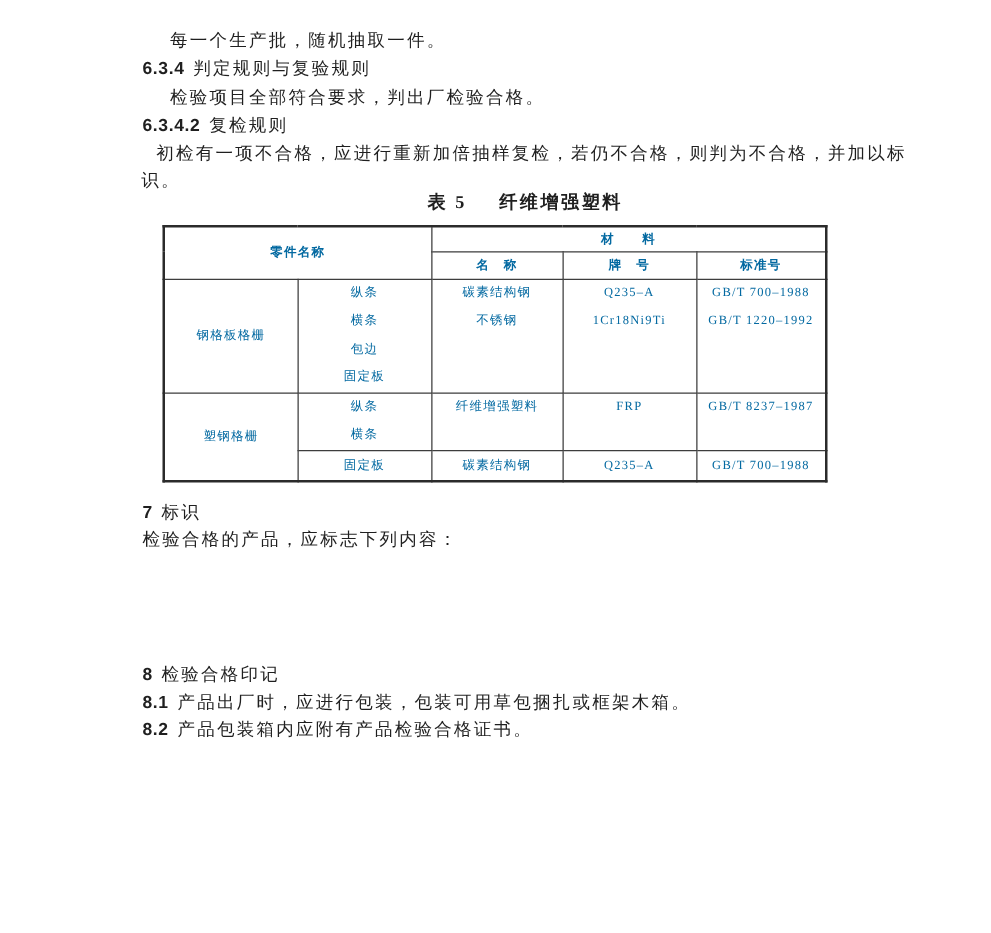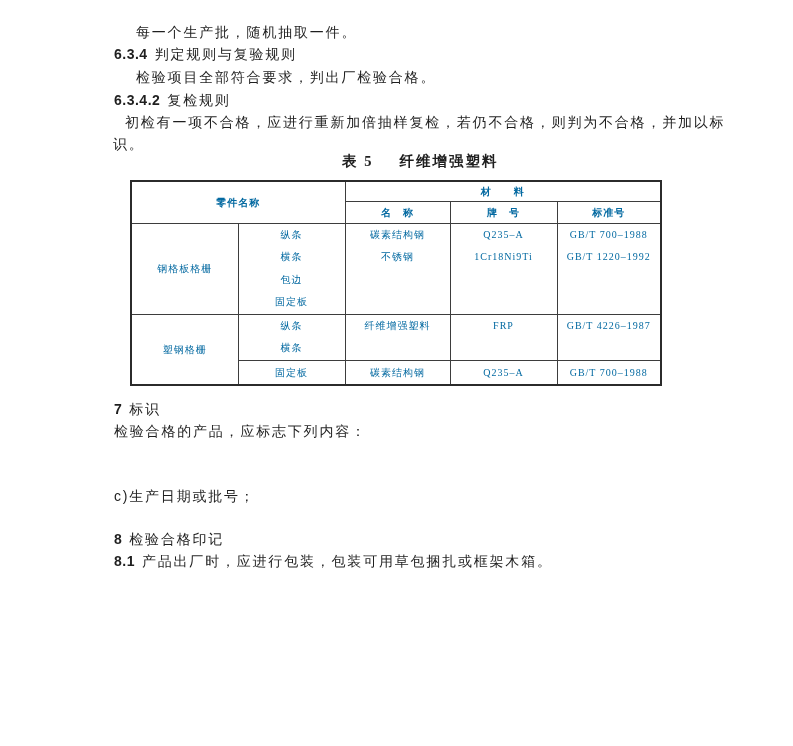--- a/index.html
+++ b/index.html
@@ -114,30 +114,30 @@
       </tr>
 
       <tr style="height:46px">
         <td class="mid" rowspan="2">塑钢格栅</td>
         <td class="top">
           <div class="cellline">纵条</div>
           <div class="cellline">横条</div>
         </td>
         <td class="top">纤维增强塑料</td>
         <td class="top">FRP</td>
-        <td class="top">GB/T 4226–1987</td>
+        <td class="top">GB/T 8237–1987</td>
       </tr>
       <tr style="height:25px">
         <td class="mid">固定板</td>
         <td class="mid">碳素结构钢</td>
         <td class="mid">Q235–A</td>
         <td class="mid">GB/T 700–1988</td>
       </tr>
     </tbody>
   </table>
 
   <div class="bl" style="left:114px;top:398px"><span class="num">7</span><span>标识</span></div>
   <div class="bl" style="left:114px;top:420px"><span>检验合格的产品，应标志下列内容：</span></div>
-  <div class="bl" style="left:114px;top:485px"><span>c)生产日期或批号；</span></div>
   <div class="bl" style="left:114px;top:528px"><span class="num">8</span><span>检验合格印记</span></div>
   <div class="bl" style="left:114px;top:550px"><span class="num">8.1</span><span>产品出厂时，应进行包装，包装可用草包捆扎或框架木箱。</span></div>
+  <div class="bl" style="left:114px;top:572px"><span class="num">8.2</span><span>产品包装箱内应附有产品检验合格证书。</span></div>
 
 </div>
 
 </body></html>

